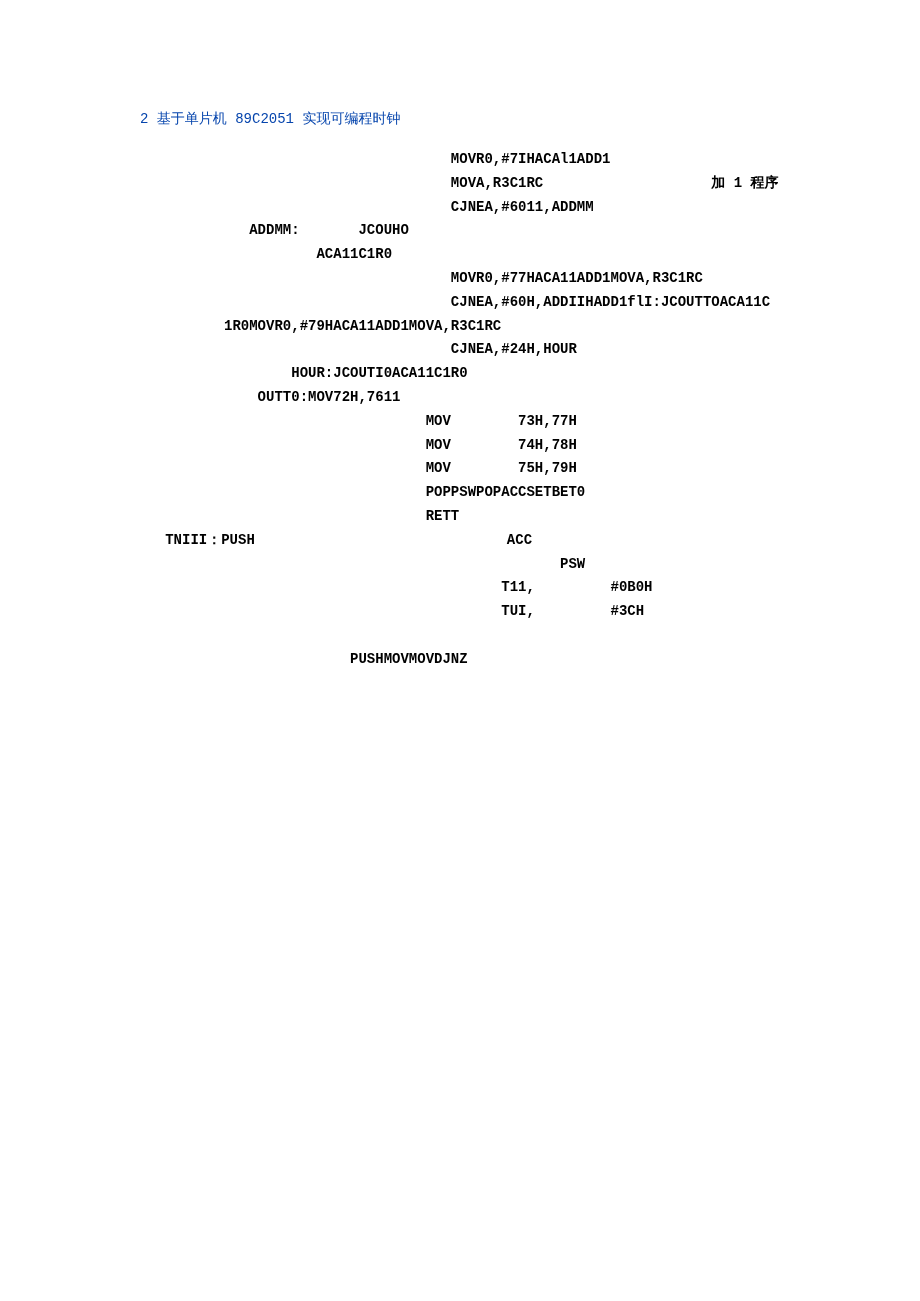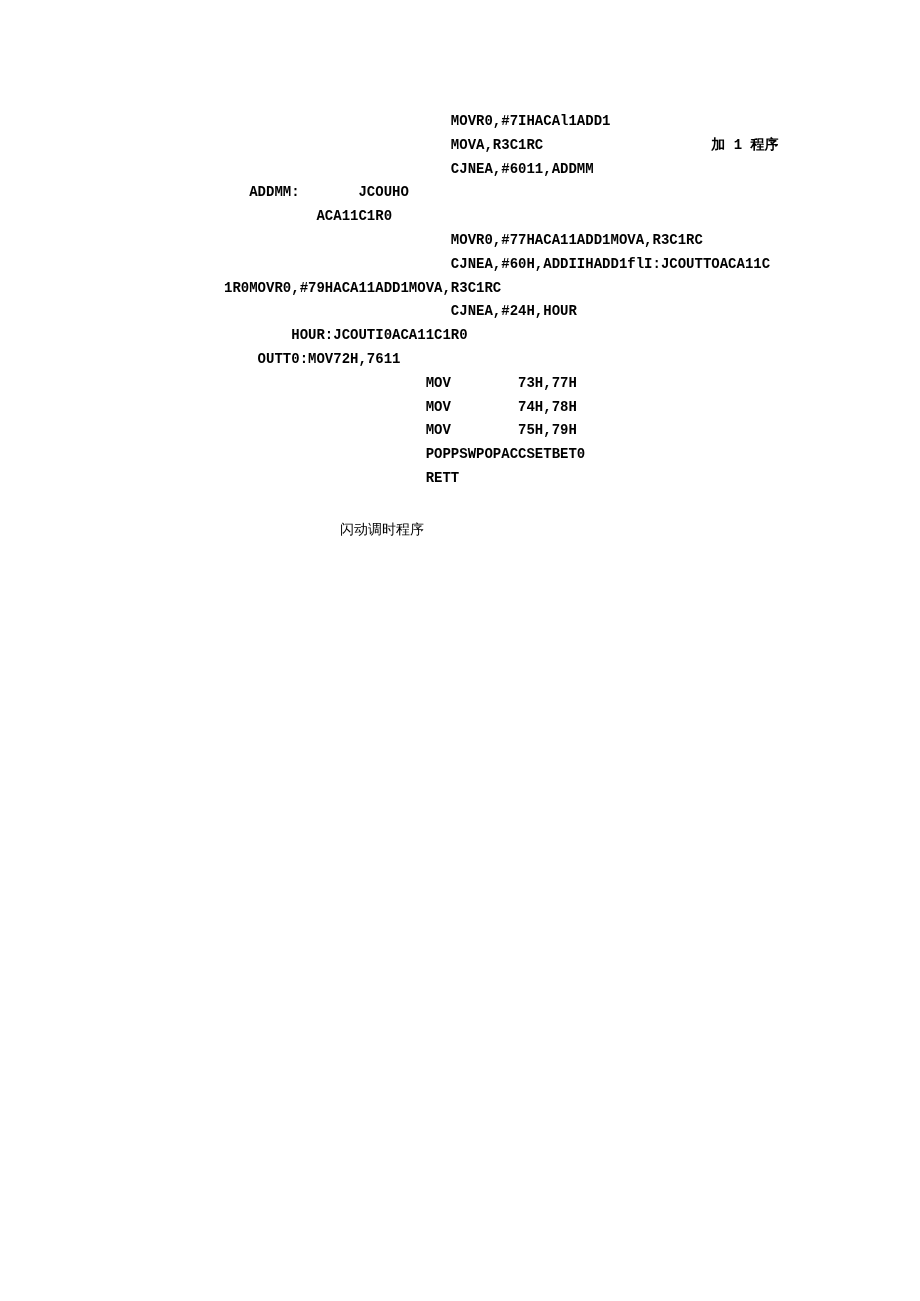--- a/index.html
+++ b/index.html
@@ -35,34 +35,40 @@
     .section-label {
       margin: 30px 0 30px 200px;
     }
   </style>
 </head>
 <body>
 
 <div class="content">
 
 
+  <div class="title">2 基于单片机 89C2051 实现可编程时钟</div>
 
   <div class="code-area"><span>                                     MOVR0,#7IHACAl1ADD1</span>
 <span>                                     MOVA,R3C1RC                    加 1 程序</span>
 <span>                                     CJNEA,#6011,ADDMM</span>
 <span>             ADDMM:       JCOUHO</span>
 <span>                     ACA11C1R0</span>
 <span>                                     MOVR0,#77HACA11ADD1MOVA,R3C1RC</span>
 <span>                                     CJNEA,#60H,ADDIIHADD1flI:JCOUTTOACA11C</span>
 <span>          1R0MOVR0,#79HACA11ADD1MOVA,R3C1RC</span>
 <span>                                     CJNEA,#24H,HOUR</span>
 <span>                  HOUR:JCOUTI0ACA11C1R0</span>
 <span>              OUTT0:MOV72H,7611</span>
 <span>                                  MOV        73H,77H</span>
 <span>                                  MOV        74H,78H</span>
 <span>                                  MOV        75H,79H</span>
 <span>                                  POPPSWPOPACCSETBET0</span>
 <span>                                  RETT</span></div>
 
-  <div class="section-label">闪动调时程序</div>
 
+  <div class="code-area"><span>   TNIII：PUSH                              ACC</span>
+<span>                                                  PSW</span>
+<span>                                           T11,         #0B0H</span>
+<span>                                           TUI,         #3CH</span>
+
+<span>                         PUSHMOVMOVDJNZ</span></div>
 
 </div>
 
 </body></html>

